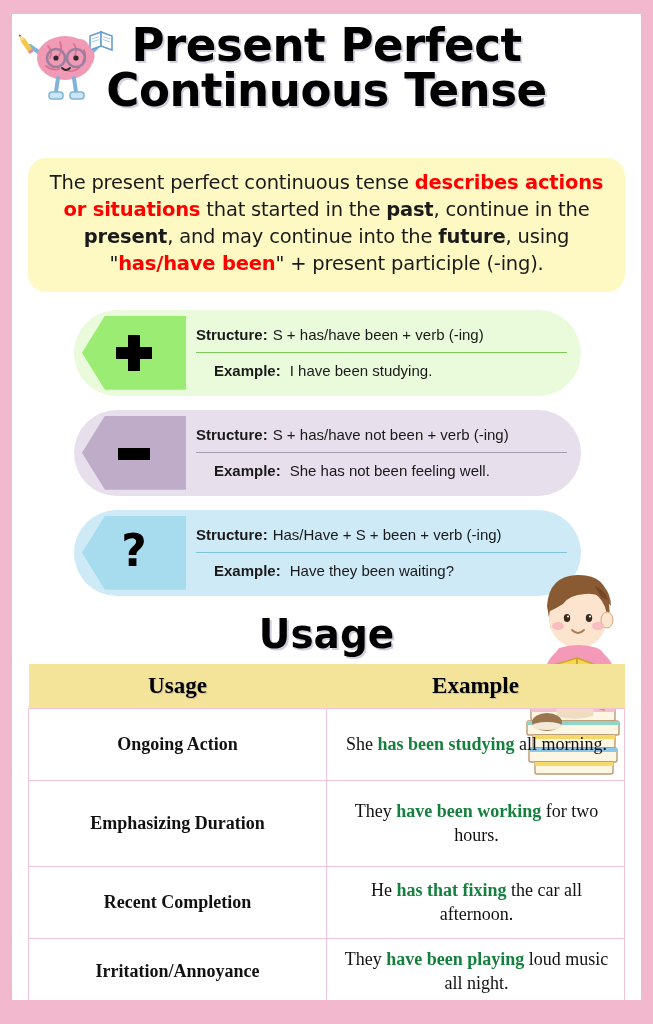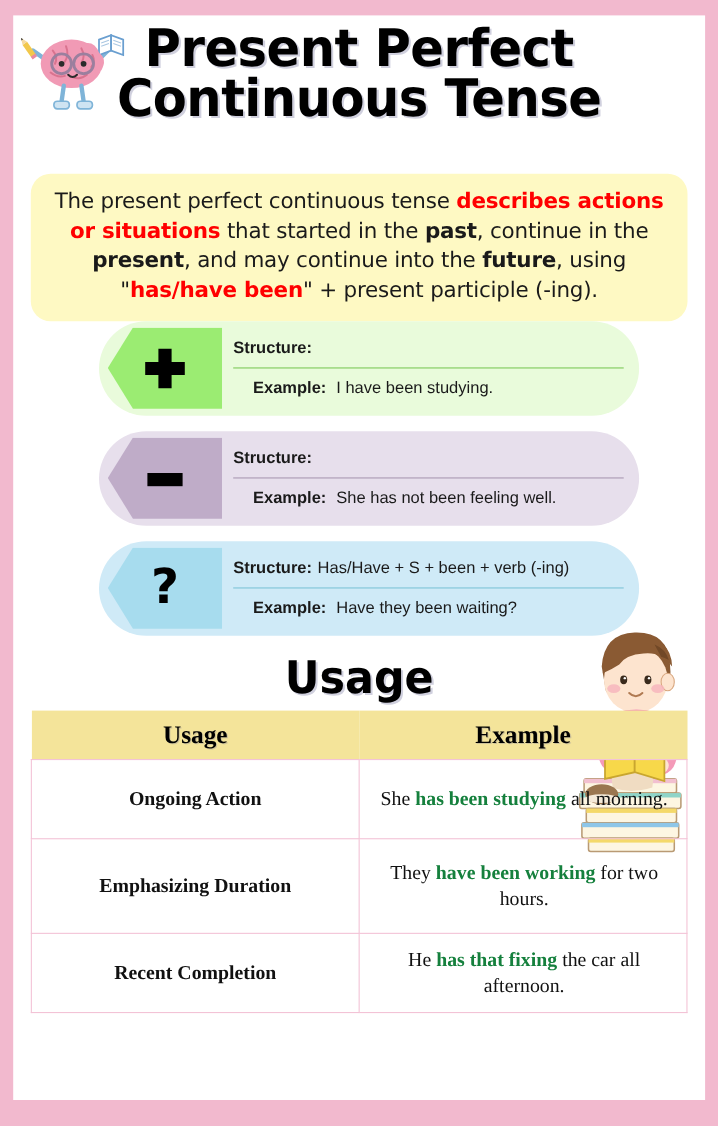--- a/index.html
+++ b/index.html
@@ -71,22 +71,22 @@
     font-size: 19.5px;
     line-height: 1.38;
     color: #1a1a1a;
     letter-spacing: -0.2px;
   }
   .definition b { font-weight: bold; }
   .definition .red { color: #ff0000; font-weight: bold; }
 
   
   .cards {
-    margin-top: 0;
-    padding: 0 60px 0 78px;
+    margin-top: 18px;
+    padding: 0 60px 0 62px;
   }
 
   .card {
     position: relative;
     height: 86px;
     border-radius: 43px;
     margin-bottom: 14px;
     display: flex;
     align-items: stretch;
   }
@@ -268,39 +268,41 @@
       <div class="hex">
         <span>
           <svg viewBox="0 0 44 44" width="44" height="44">
             <polygon points="16,4 28,4 28,16 40,16 40,28 28,28 28,40 16,40 16,28 4,28 4,16 16,16" fill="#000"></polygon>
           </svg>
         </span>
       </div>
       <div class="card-body">
         <div class="line-structure">
           <span class="lbl">Structure:</span>
+          <span class="val">S + has/have been + verb (-ing)</span>
         </div>
         <div class="line-example">
           <span class="lbl">Example:</span>
           <span class="val">I have been studying.</span>
         </div>
       </div>
     </div>
 
     <div class="card purple">
       <div class="hex">
         <span>
           <svg viewBox="0 0 44 44" width="44" height="44">
             <rect x="6" y="17" width="32" height="12" fill="#000"></rect>
           </svg>
         </span>
       </div>
       <div class="card-body">
         <div class="line-structure">
           <span class="lbl">Structure:</span>
+          <span class="val">S + has/have not been + verb (-ing)</span>
         </div>
         <div class="line-example">
           <span class="lbl">Example:</span>
           <span class="val">She has not been feeling well.</span>
         </div>
       </div>
     </div>
 
     <div class="card blue">
       <div class="hex">
@@ -396,18 +398,22 @@
           <td class="example-col"><span>She </span><b>has been studying</b><span> all morning.</span></td>
         </tr>
         <tr class="r2">
           <td class="usage-col">Emphasizing Duration</td>
           <td class="example-col"><span>They </span><b>have been working</b><span> for two hours.</span></td>
         </tr>
         <tr class="r3">
           <td class="usage-col">Recent Completion</td>
           <td class="example-col"><span>He </span><b>has that fixing</b><span> the car all afternoon.</span></td>
         </tr>
+        <tr class="r4">
+          <td class="usage-col">Irritation/Annoyance</td>
+          <td class="example-col"><span>They </span><b>have been playing</b><span> loud music all night.</span></td>
+        </tr>
       </tbody>
     </table>
   </div>
 
 </div>
 </div>
 
 </body></html>

